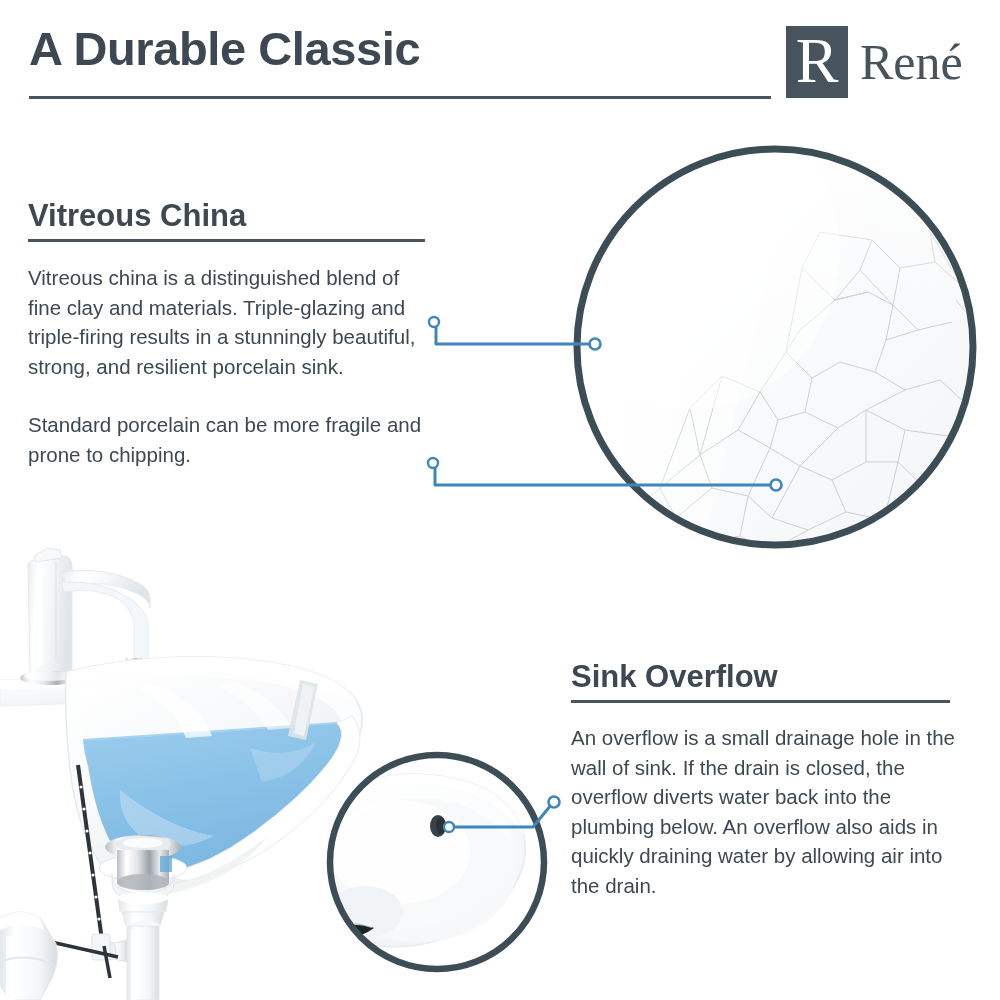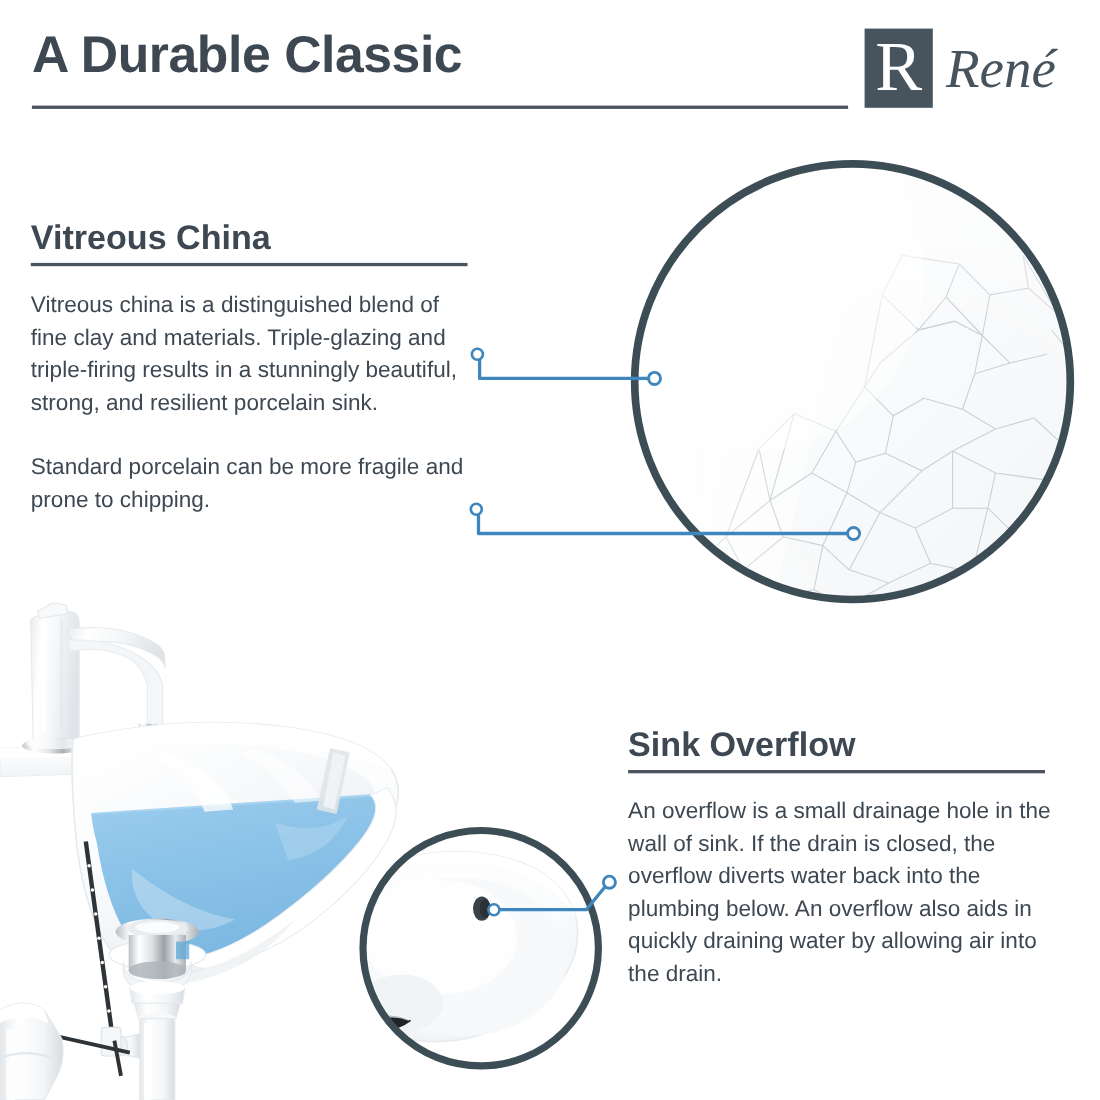--- a/index.html
+++ b/index.html
@@ -10,20 +10,21 @@
   body {
     font-family: "Liberation Sans", sans-serif;
     color: #3d4852;
   }
   #page {
     position: relative;
     width: 1000px;
     height: 1000px;
     background: #ffffff;
     overflow: hidden;
+    border-radius: 19px;
   }
 
   
   .main-title {
     position: absolute;
     left: 29px;
     top: 24px;
     font-size: 47px;
     font-weight: bold;
     letter-spacing: -0.4px;
@@ -80,21 +81,20 @@
   }
   .logo-word {
     position: absolute;
     left: 74px;
     top: 6px;
     font-family: "Liberation Serif", serif;
     font-size: 50px;
     color: #47545d;
     line-height: 60px;
     white-space: nowrap;
-    font-style: italic;
   }
 
   
   .section-head {
     position: absolute;
     font-size: 31px;
     font-weight: bold;
     color: #3d4852;
     white-space: nowrap;
   }

